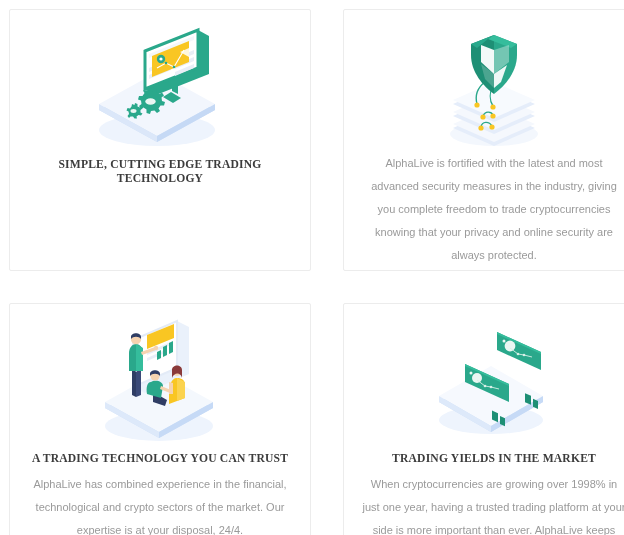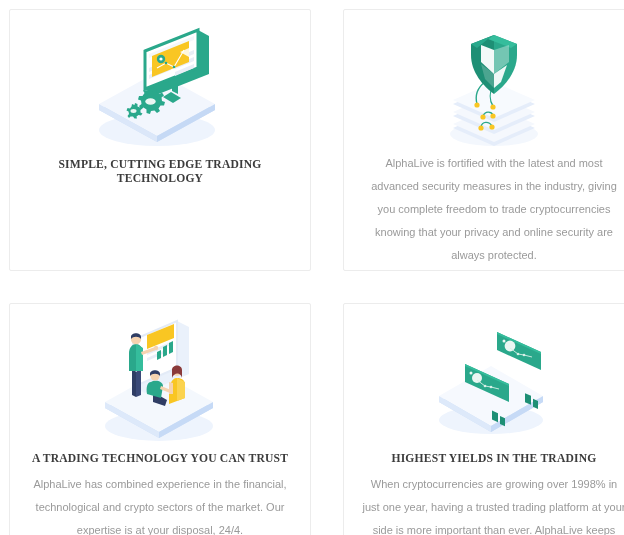--- a/index.html
+++ b/index.html
@@ -259,21 +259,21 @@
         <path d="M78 16 L122 36 L122 38 L78 18 Z" fill="#35bd9c"></path>
         <circle cx="91" cy="30" r="5.4" fill="#eaf6f2"></circle>
         <circle cx="85" cy="25" r="1.5" fill="#eaf6f2"></circle>
         <polyline points="91,32 99,38 105,39 113,41" fill="none" stroke="#d8efe7" stroke-width="0.9"></polyline>
         <circle cx="99" cy="38" r="1.3" fill="#d8efe7"></circle>
         <circle cx="105" cy="39" r="1.3" fill="#d8efe7"></circle>
         <rect x="106" y="30" width="6" height="9" fill="#1e8f75" transform="skewY(24)"></rect>
         <rect x="114" y="32" width="5" height="8" fill="#1e8f75" transform="skewY(24)"></rect>
       </svg>
     </div>
-    <div class="card-title">HIGHEST YIELDS IN THE TRADING</div>
+    <div class="card-title">TRADING YIELDS IN THE MARKET</div>
     <div class="card-body">When cryptocurrencies are growing over 1998% in just one year, having a trusted trading platform at your side is more important than ever. AlphaLive keeps your profits higher with the lowest fees in the industry, period.</div>
     <div class="spacer"></div>
     <div class="btn-wrap">
       <button class="btn">Register Now!</button>
     </div>
   </div>
 
 </div>
 
 </body></html>

